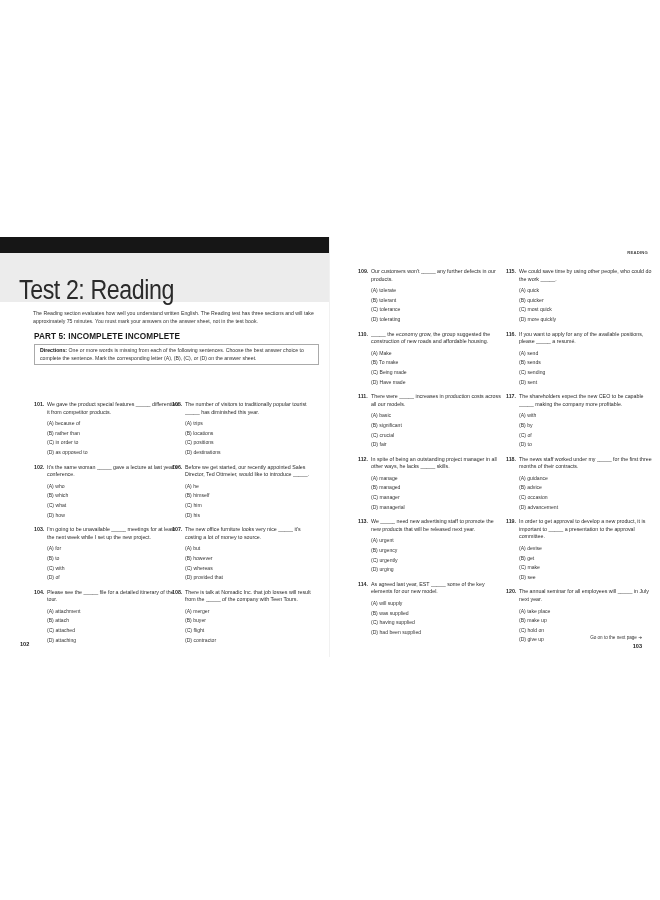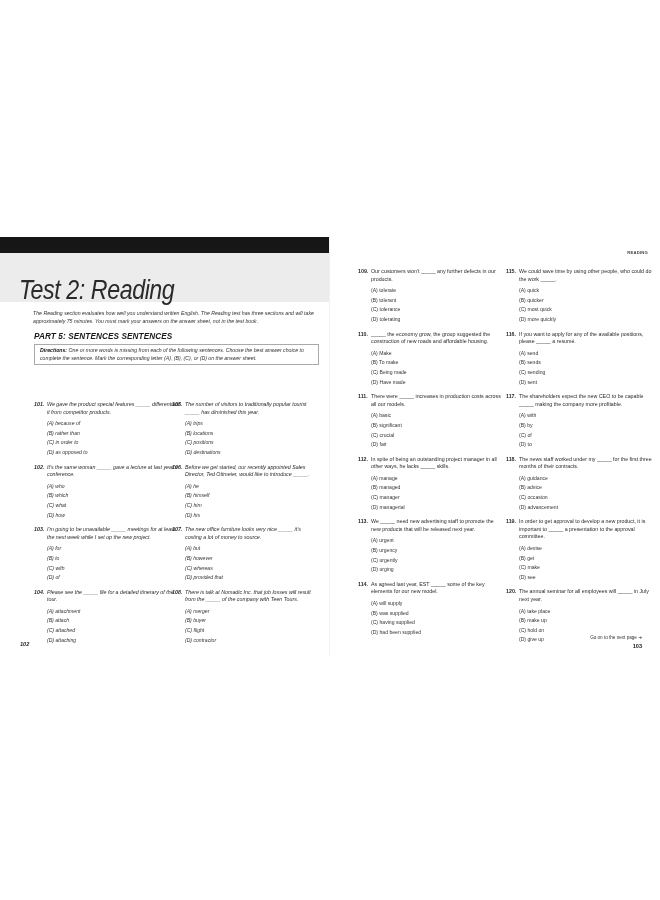--- a/index.html
+++ b/index.html
@@ -1,19 +1,19 @@
 <!DOCTYPE html>
 <html><head>
 <meta charset="utf-8">
 <style>
   html, body { margin:0; padding:0; }
   body { width:660px; height:900px; background:#ffffff; position:relative; overflow:hidden;
          font-family:"Liberation Sans", sans-serif; color:#222; }
   .spread { position:absolute; left:0; top:237px; width:660px; height:420px; }
-  .left-page { position:absolute; left:0; top:0; width:339px; height:420px;font-style:italic; }
+  .left-page { position:absolute; left:0; top:0; width:339px; height:420px; }
   .right-page { position:absolute; left:330px; top:0; width:330px; height:420px; }
   .dark-band { position:absolute; left:0; top:0; width:330px; height:16px; background:#161616; }
   .gray-band { position:absolute; left:0; top:16px; width:330px; height:49px; background:#ececec; }
   .title { position:absolute; left:19px; top:38px; font-size:27px; font-weight:300; color:#2a2a2a;
            letter-spacing:-0.5px; line-height:30px; font-family:"Liberation Sans Narrow","Liberation Sans", sans-serif; transform:scaleX(0.86); transform-origin:left top; }
   .intro { position:absolute; left:33px; top:73px; width:290px; font-size:5.2px; line-height:7.6px; color:#333; }
   .part-heading { position:absolute; left:34px; top:95px; font-size:8.2px; font-weight:bold; color:#1a1a1a; letter-spacing:0.1px; }
   .directions { position:absolute; left:34px; top:107px; width:285px; border:1px solid #aaa;
                 padding:2px 5px 2px 5px; font-size:5.2px; line-height:7.6px; color:#333; box-sizing:border-box; }
   .directions b { color:#111; }
@@ -32,21 +32,21 @@
 </head>
 <body>
 
 <div class="spread">
 
   <div class="left-page">
     <div class="dark-band"></div>
     <div class="gray-band"></div>
     <div class="title">Test 2: Reading</div>
     <div class="intro">The Reading section evaluates how well you understand written English. The Reading test has three sections and will take approximately 75 minutes. You must mark your answers on the answer sheet, not in the test book.</div>
-    <div class="part-heading">PART 5: SENTENCES SENTENCES</div>
+    <div class="part-heading">PART 5: INCOMPLETE INCOMPLETE</div>
     <div class="directions">
       <b>Directions:</b><span> One or more words is missing from each of the following sentences. Choose the best answer choice to complete the sentence. Mark the corresponding letter (A), (B), (C), or (D) on the answer sheet.</span>
     </div>
 
     <div class="col" style="left:34px; top:164px;" id="lc0">
         <div class="q">
           <div class="q-stem">
             <span class="q-num">101.</span>
             <span class="q-text">We gave the product special features _____ differentiate it from competitor products.</span>
           </div>

